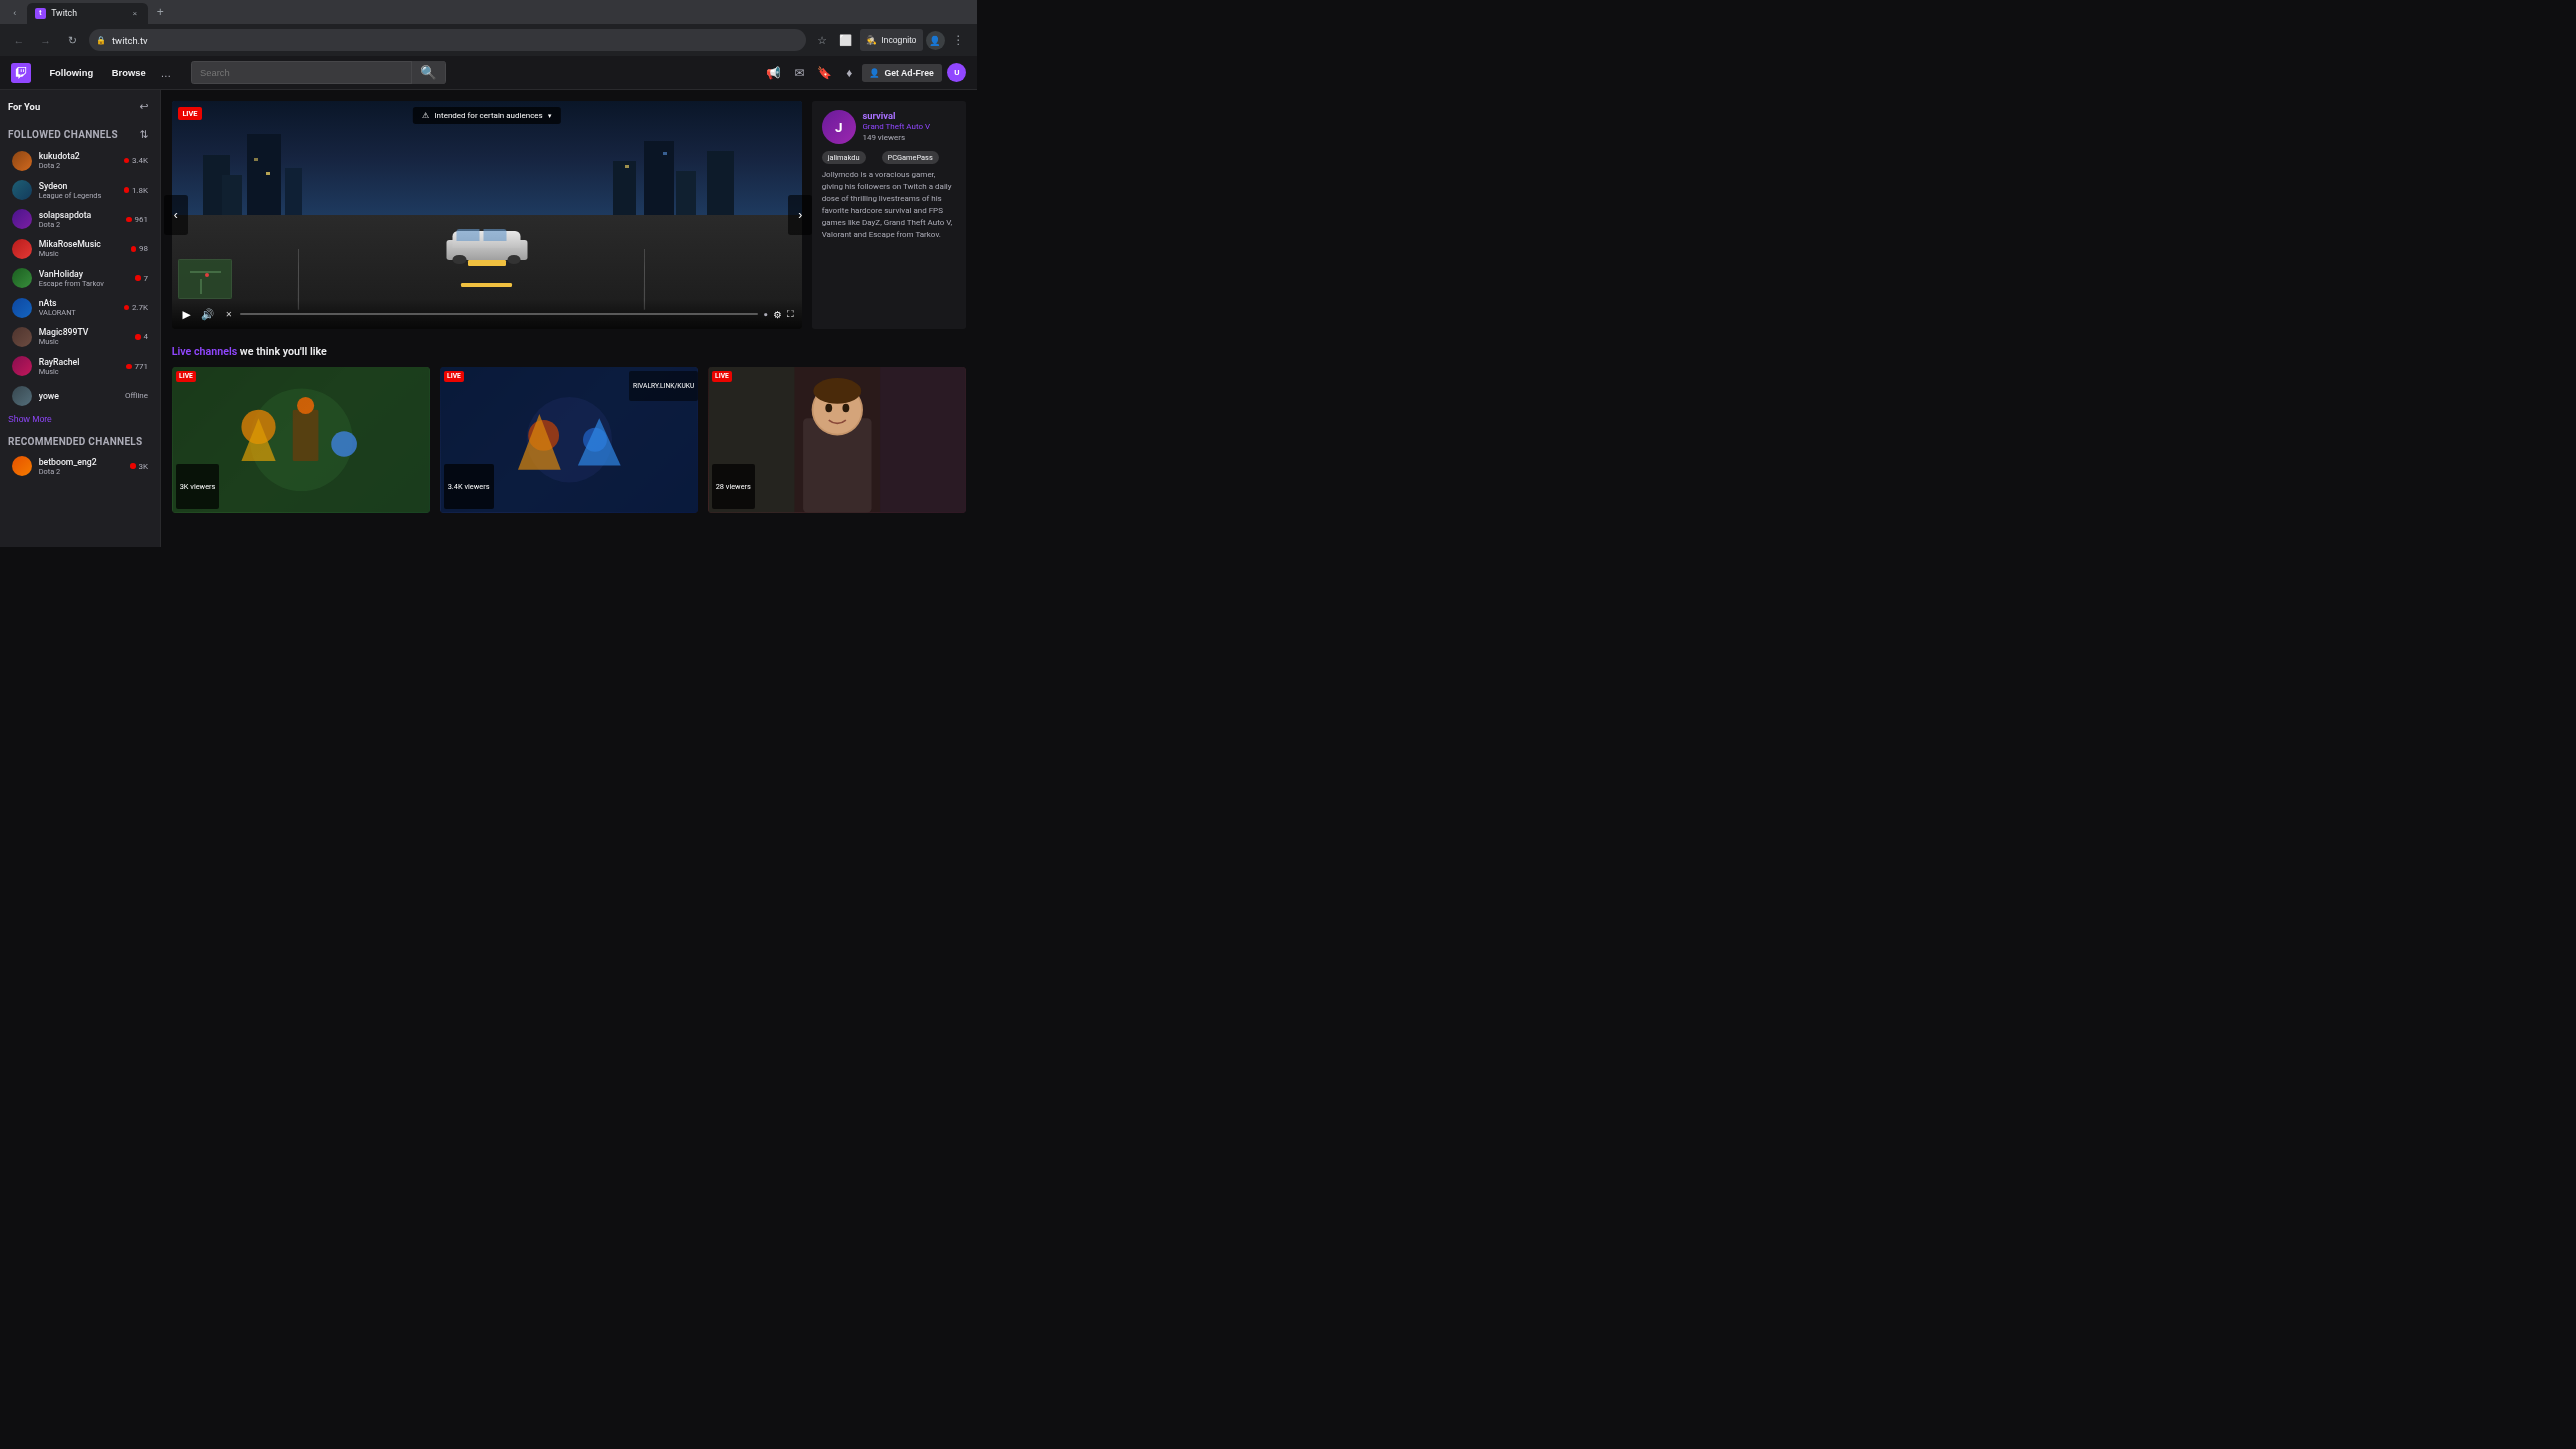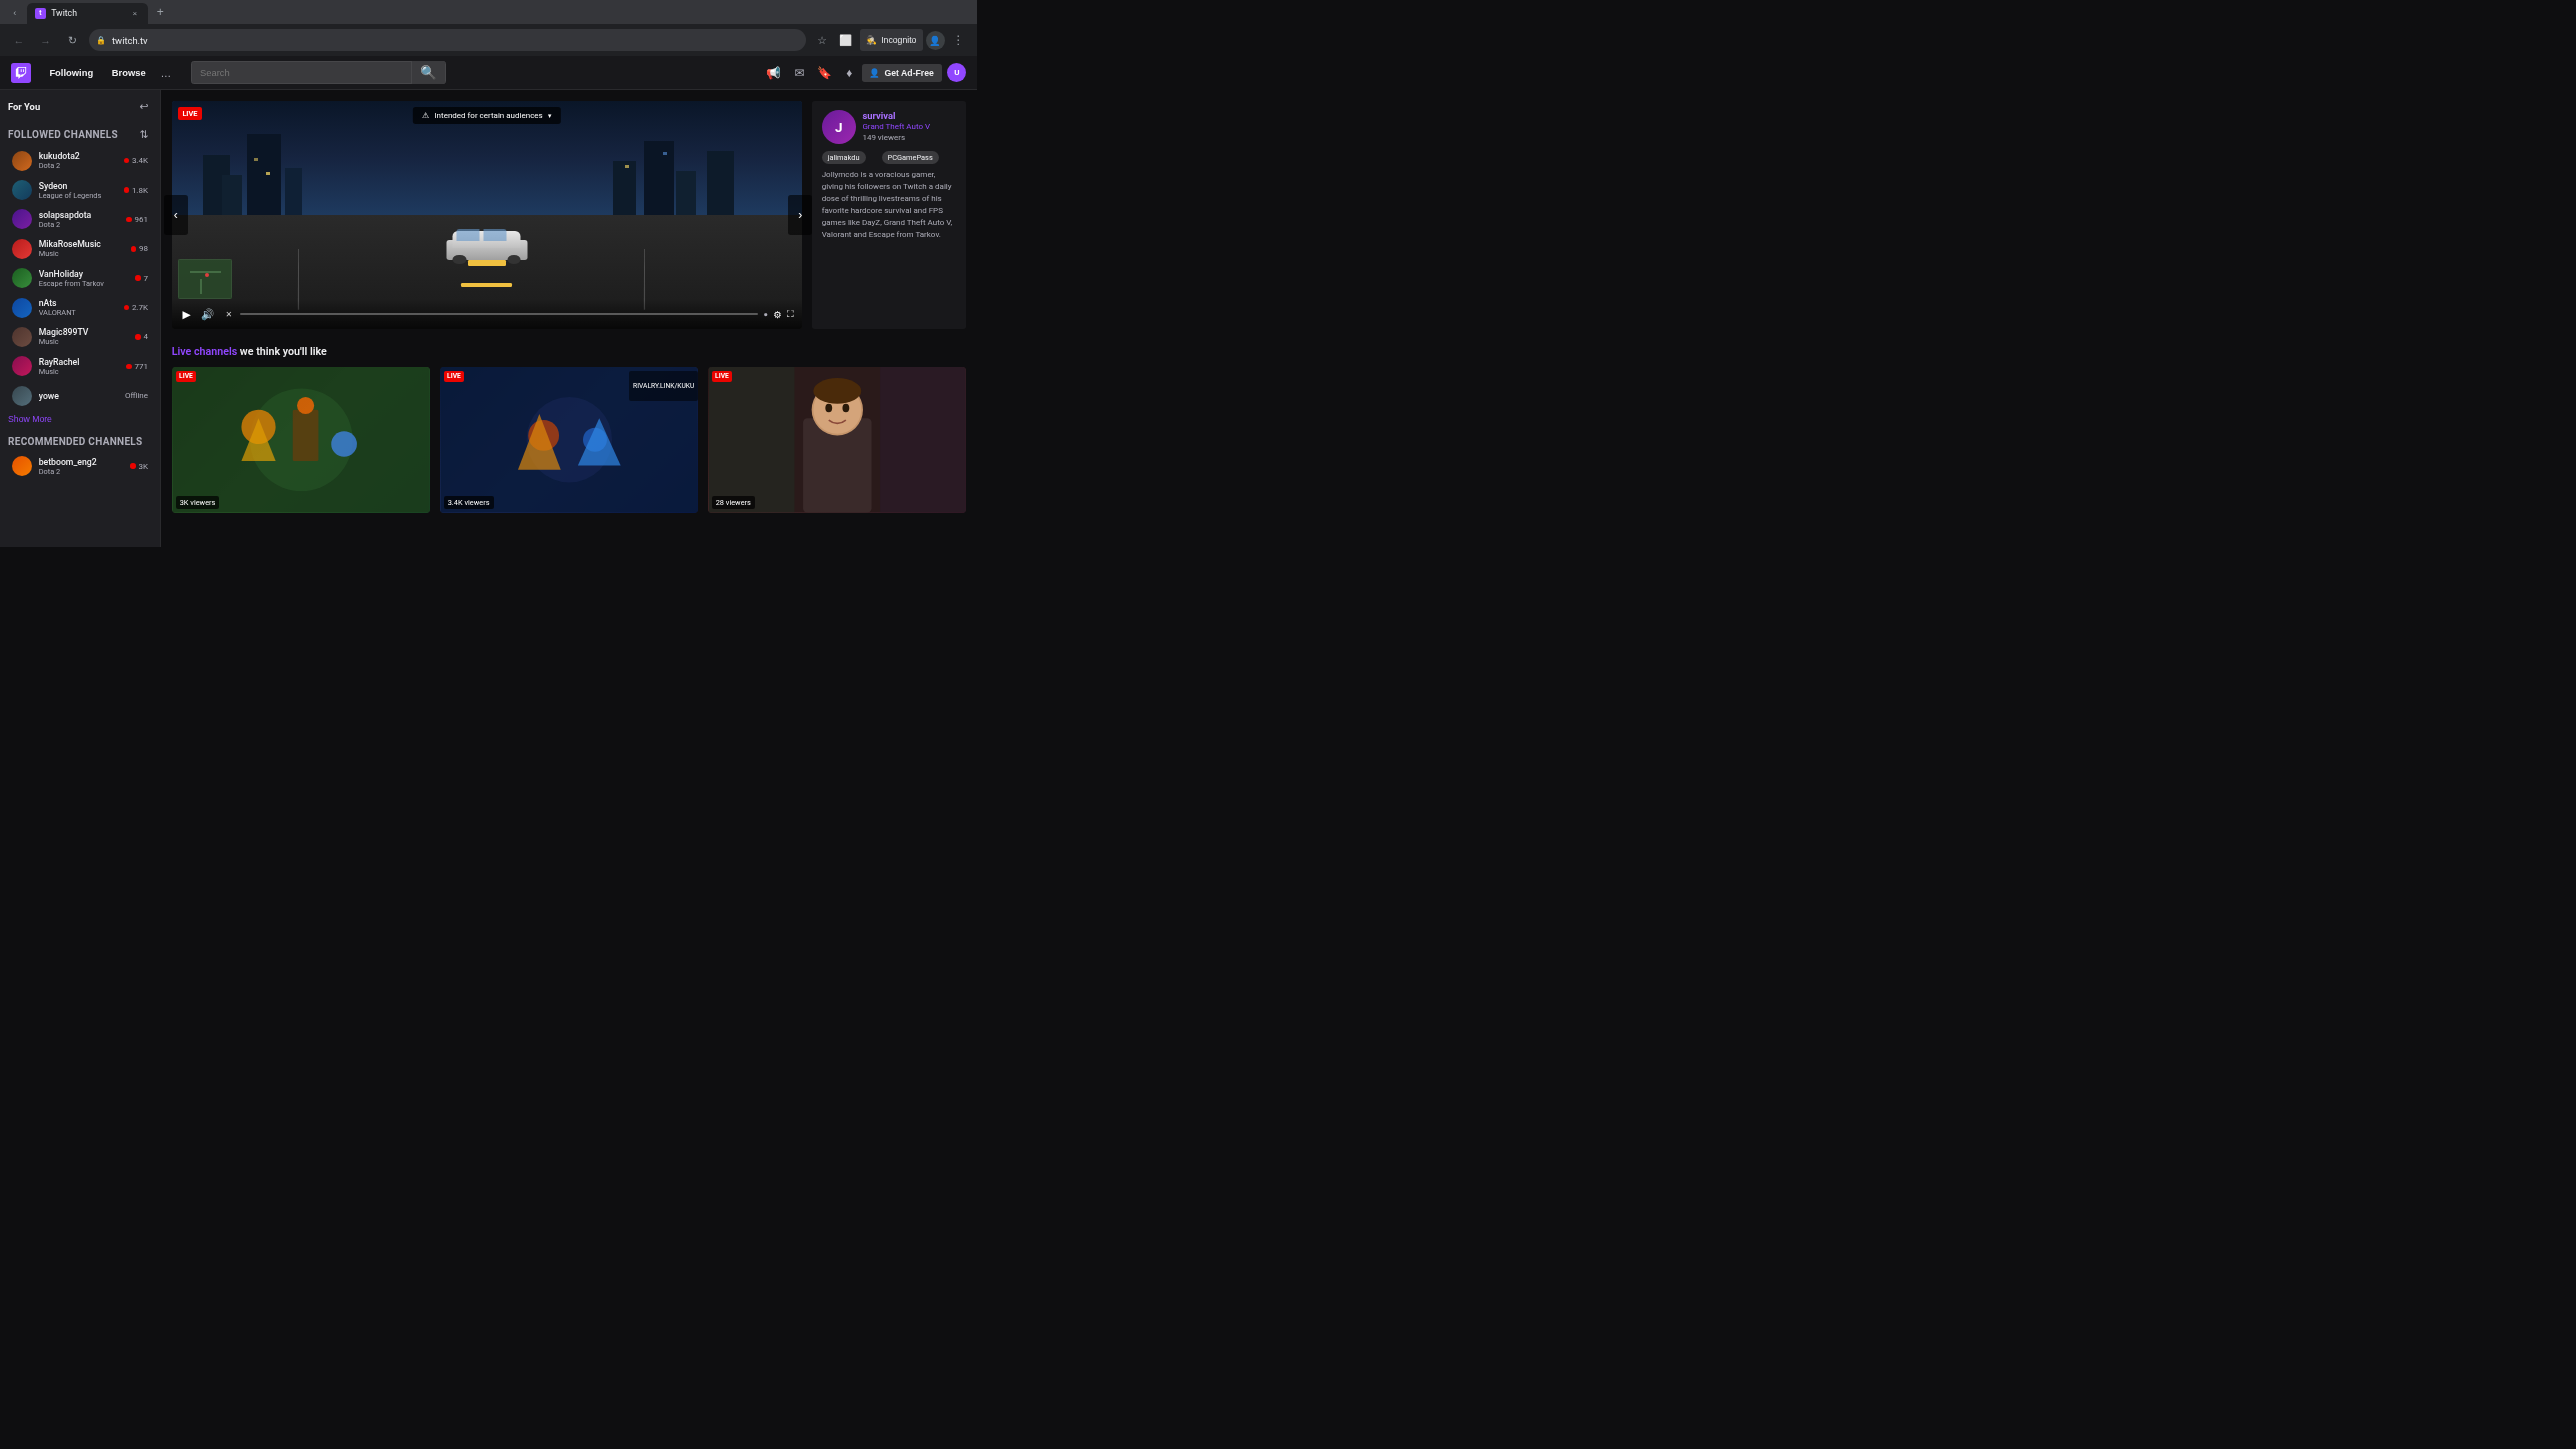--- a/index.html
+++ b/index.html
@@ -423,21 +423,21 @@
       top: 4px; left: 4px;
       background: #eb0400;
       color: white; font-size: 6.7px; font-weight: 700;
       padding: 1.3px 3.4px; border-radius: 2px;
     }
     .card-viewers {
       position: absolute;
       bottom: 4px; left: 4px;
       background: rgba(0,0,0,0.7);
       color: white; font-size: 7.4px;
-      padding: 2px 4px; border-radius: 2px;
+      padding: 18px 4px; border-radius: 2px;
     }
     .card-overlay {
       position: absolute; top: 4px; right: 0;
       font-size: 6.7px; color: white;
       background: rgba(0,0,0,0.5);
       padding: 11px 4px; border-radius: 2px;
     }
 
     
     .avatar-kukudota2 { background: linear-gradient(135deg, #8b4513, #d2691e); }

